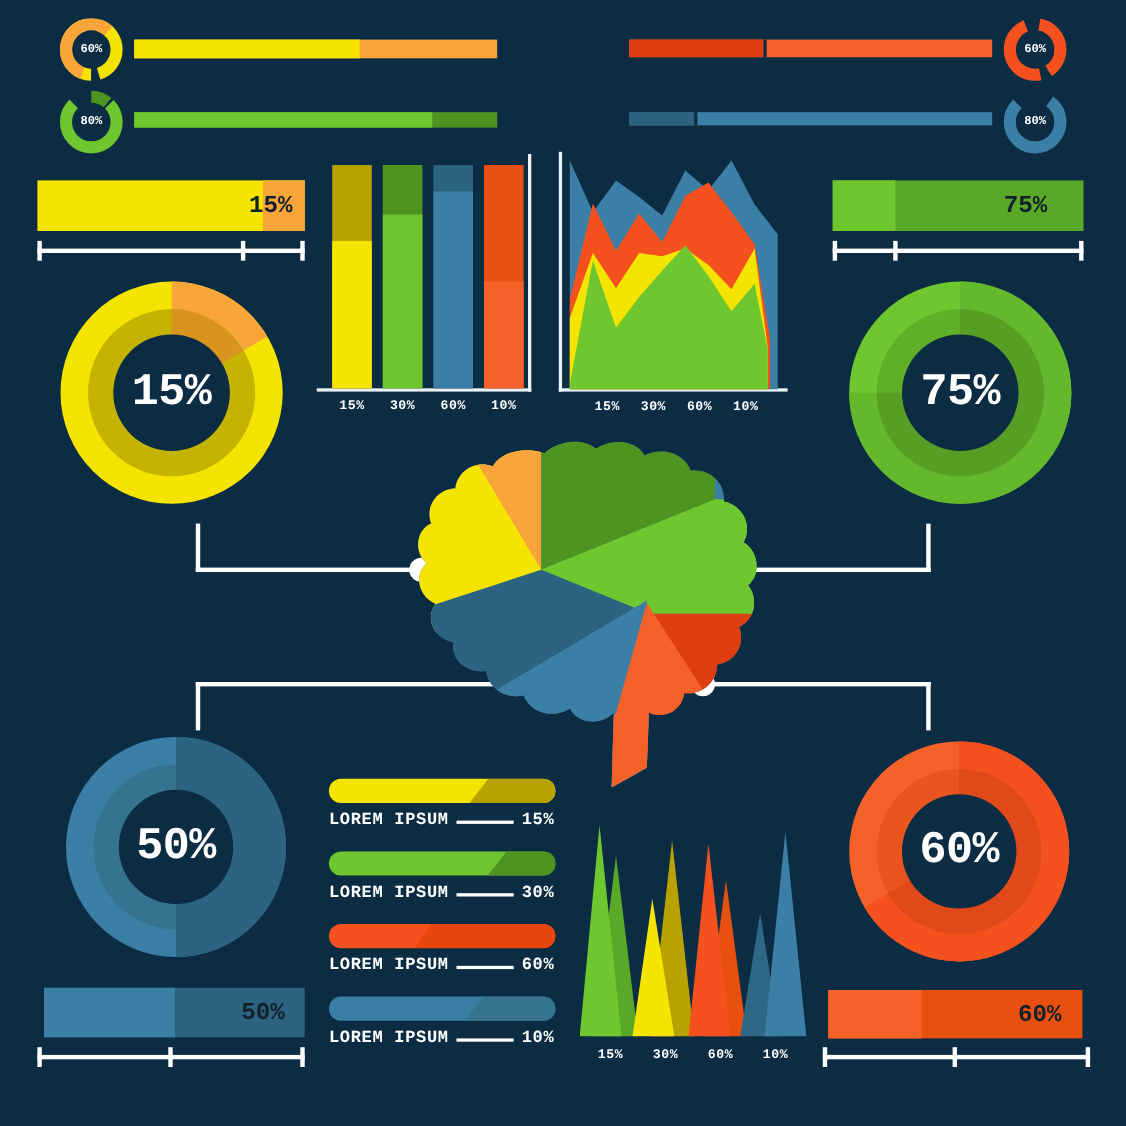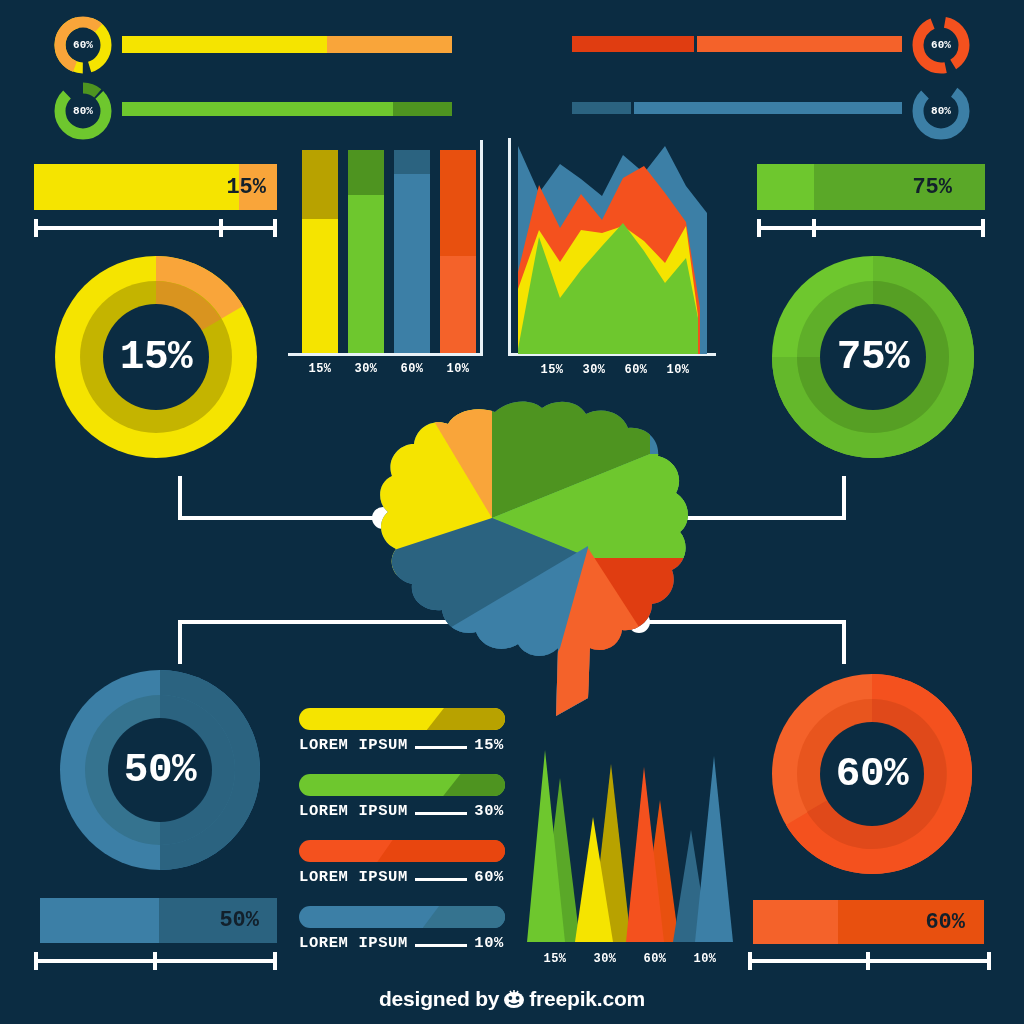--- a/index.html
+++ b/index.html
@@ -328,24 +328,14 @@
   </div>
   <div class="abs" style="left:753px; top:900px; width:231px; height:44px; background:#e8500f;">
     <div class="abs" style="left:0; top:0; width:37%; height:100%; background:#f4622a;"></div>
     <div class="abs bar-pct" style="right:19px; top:10px; font-size:22px;">60%</div>
   </div>
   <div class="tickline" style="left:748px; top:959px; width:243px;"></div>
   <div class="tickmark" style="left:748px; top:952px;"></div>
   <div class="tickmark" style="left:866px; top:952px;"></div>
   <div class="tickmark" style="left:987px; top:952px;"></div>
 
-  <div class="footer">
-    <span>designed by</span><span class="fp-logo">
-      <svg width="24" height="20" viewBox="0 0 24 20">
-        <path d="M12 1 L12 4 M8 2 L9.5 4.5 M16 2 L14.5 4.5" stroke="#ffffff" stroke-width="1.6" fill="none"></path>
-        <ellipse cx="12" cy="11" rx="10" ry="8" fill="#ffffff"></ellipse>
-        <circle cx="8.4" cy="9" r="1.9" fill="#0b2c42"></circle>
-        <circle cx="15.6" cy="9" r="1.9" fill="#0b2c42"></circle>
-        <path d="M7 13.5 Q12 17 17 13.5" stroke="#0b2c42" stroke-width="1.6" fill="none"></path>
-      </svg></span><span>freepik.com</span>
-  </div>
 
 </div>
 
 </body></html>

